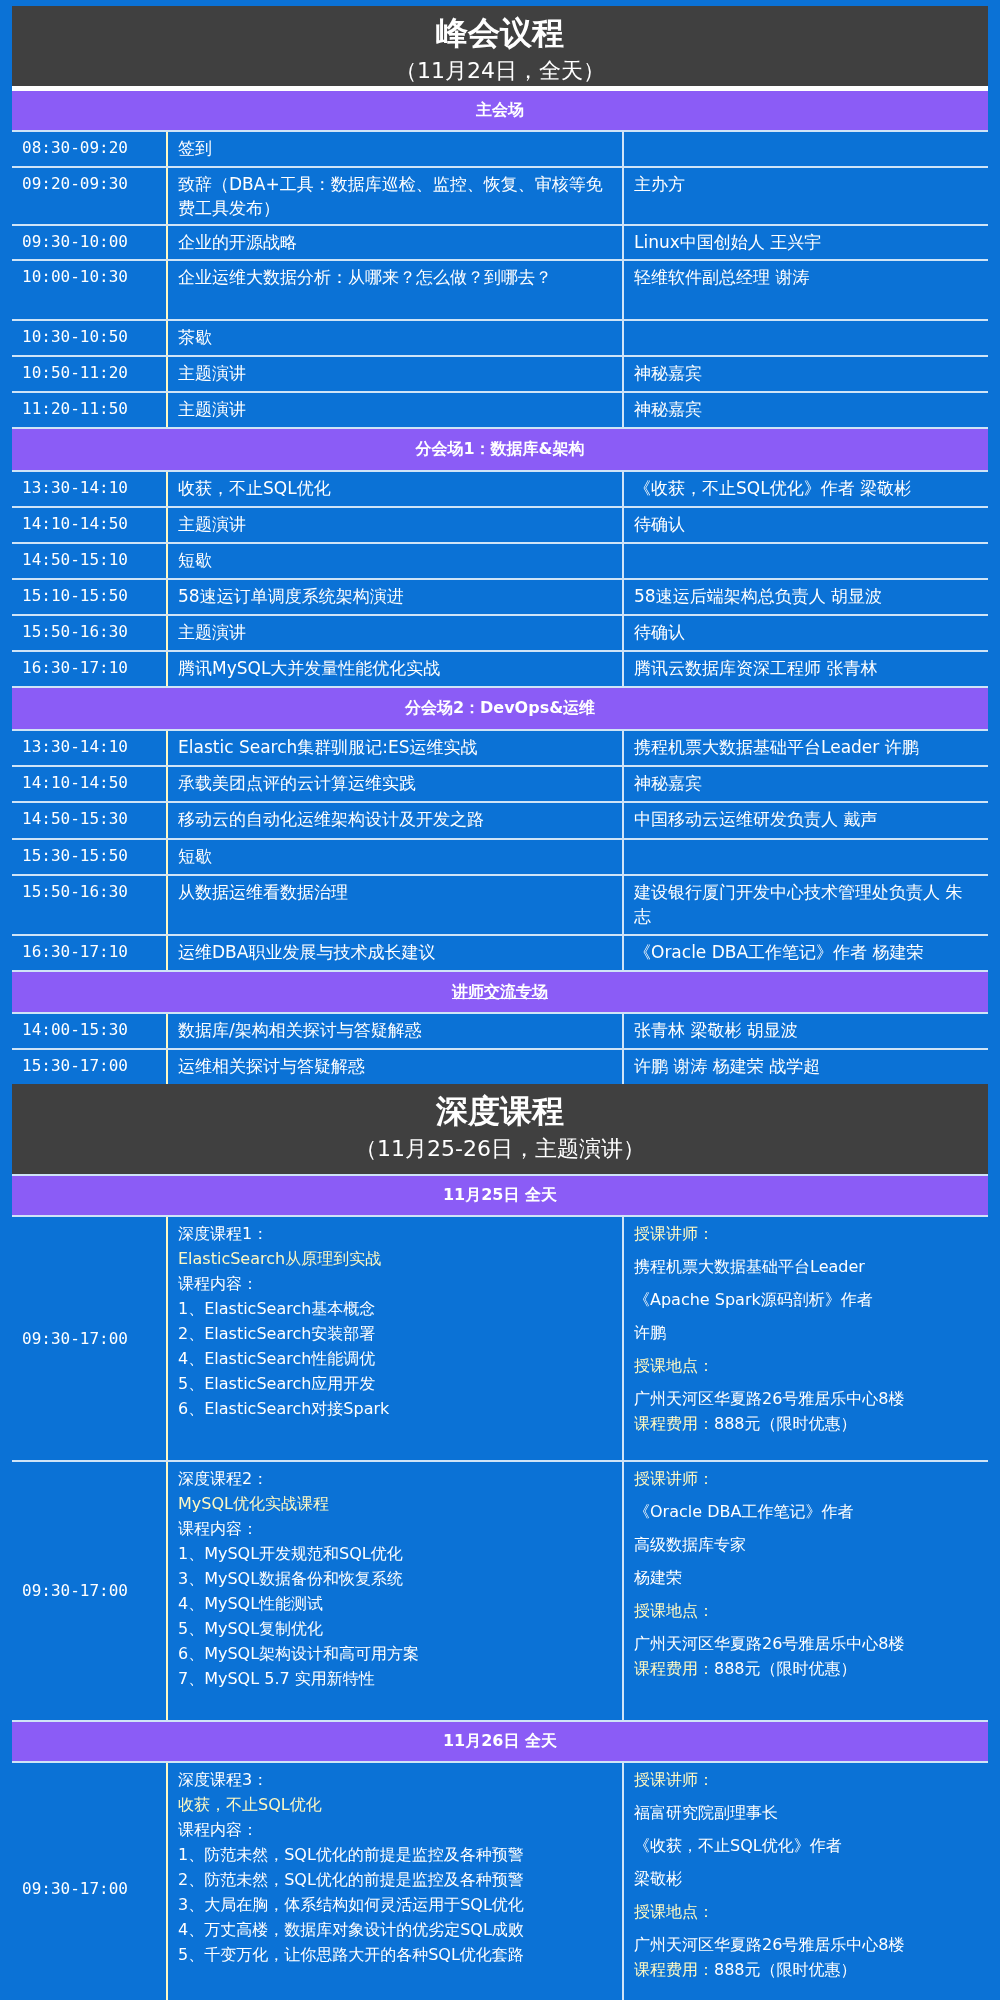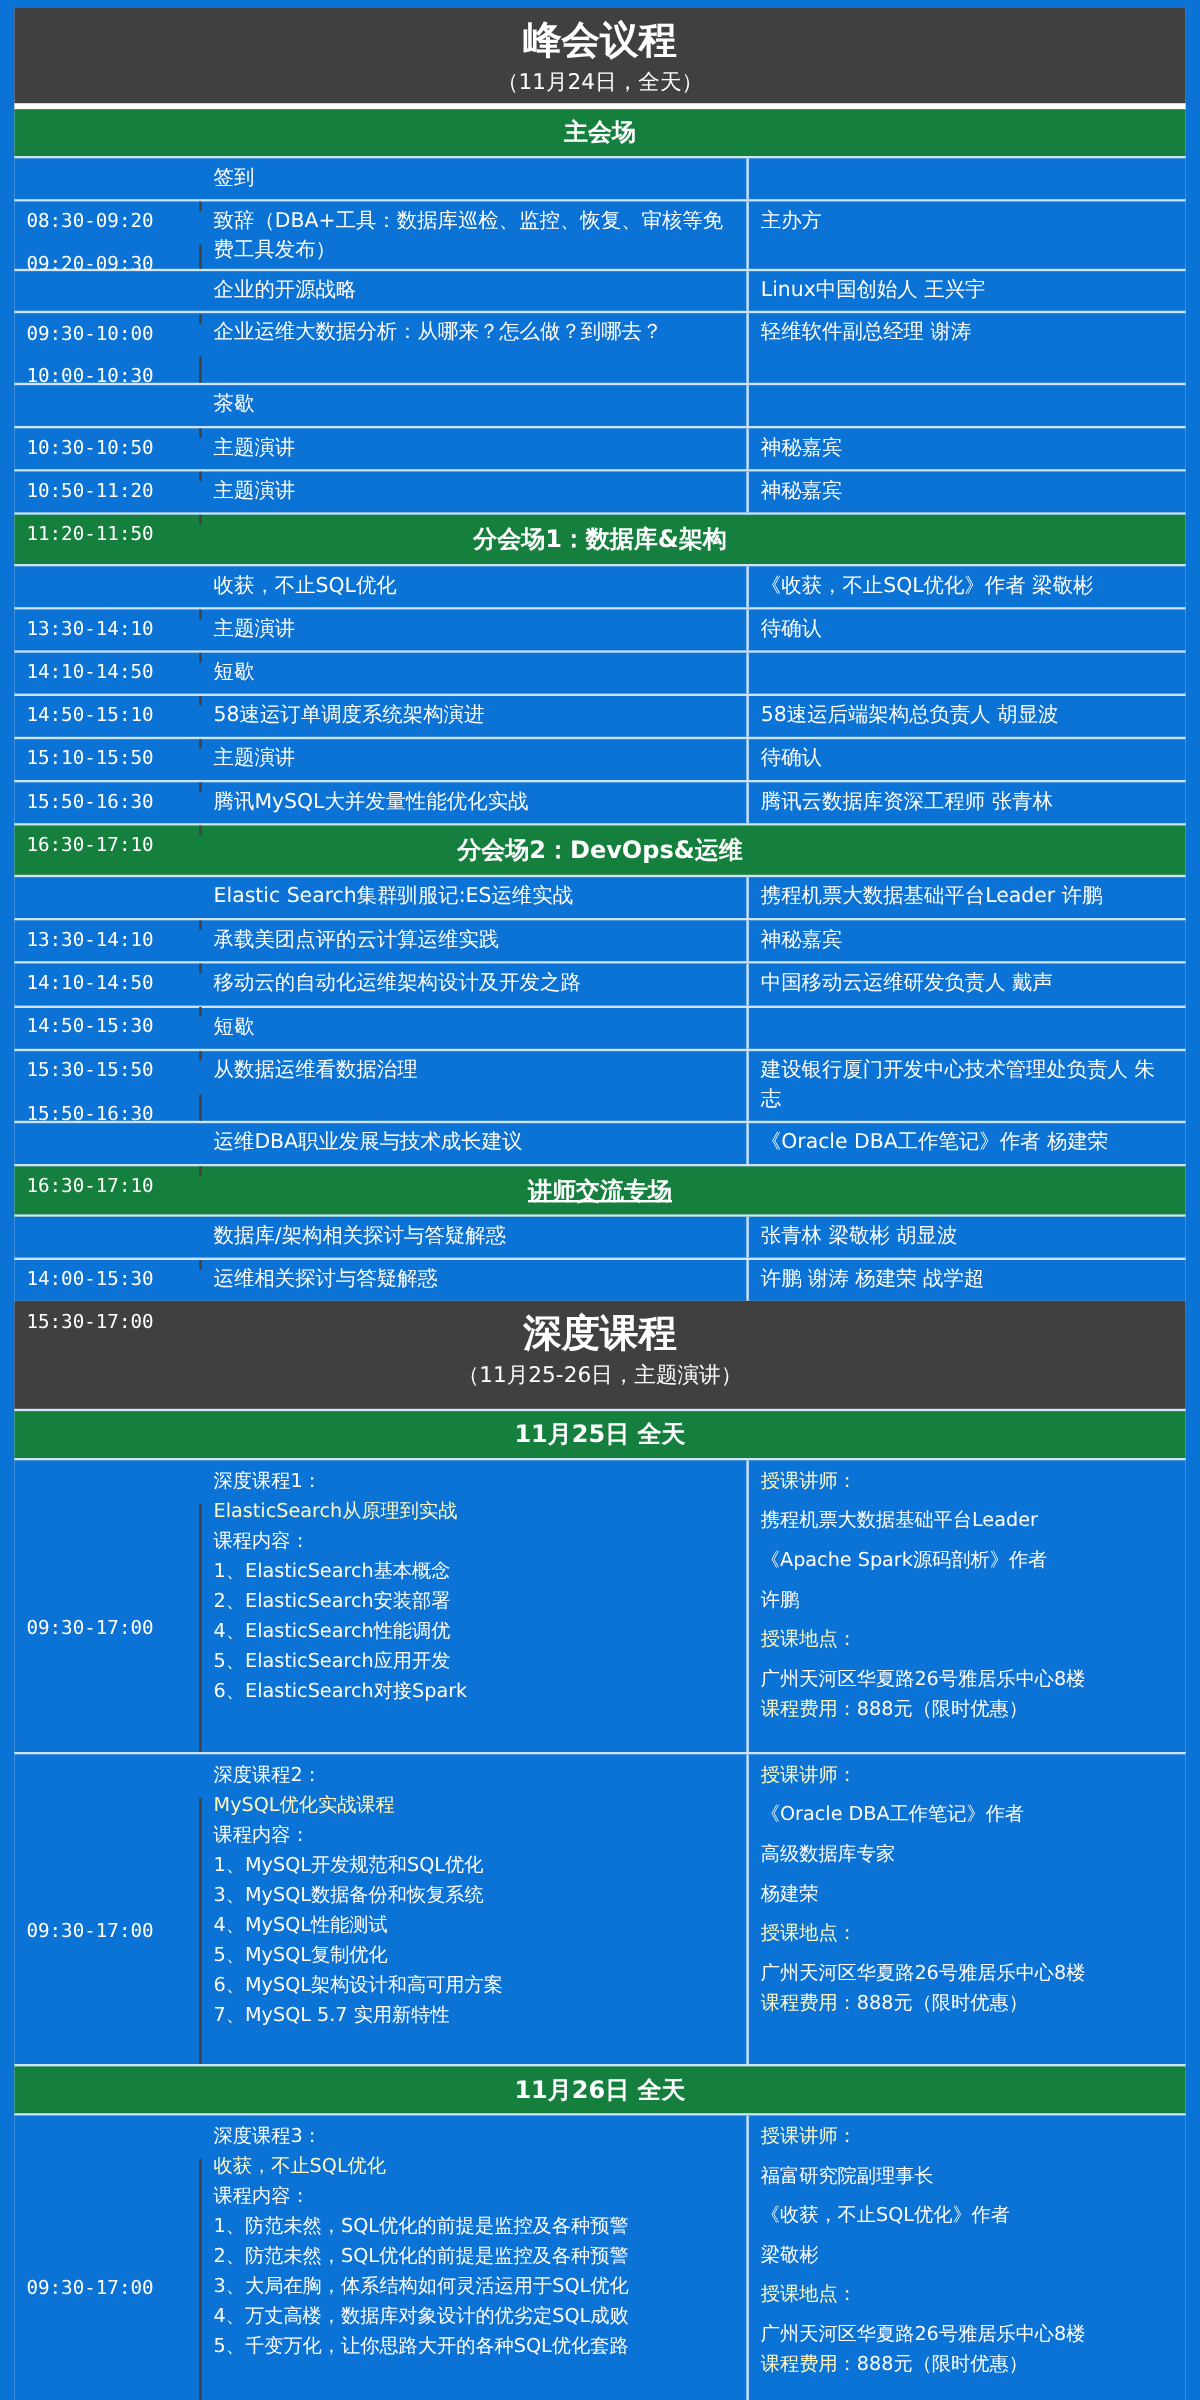--- a/index.html
+++ b/index.html
@@ -11,31 +11,31 @@
     }
     .page {
       position: absolute; left: 12px; top: 6px; width: 976px;
       background: #d9ecfb;
     }
     .hero {
       background: #404040; text-align: center; color: #fff;
       border-bottom: 5px solid #ffffff;
     }
     .hero .t { font-size: 32px; font-weight: bold; }
-    .hero .s { font-size: 18px; }
+    .hero .s { font-size: 22px; }
     .band {
-      background: #15803d; color: #fff; text-align: right;
-      font-size: 20px; font-weight: bold; border-bottom: 2px solid #cfe4f7;
+      background: #8b5cf6; color: #fff; text-align: right;
+      font-size: 16px; font-weight: bold; border-bottom: 2px solid #cfe4f7;
       display: flex; align-items: center; justify-content: center;
     }
     .row {
       display: flex; background: #0b72d6; border-bottom: 2px solid #cfe4f7;
     }
     .c1, .c2, .c3 { box-sizing: border-box; padding: 4px 10px; font-size: 17px; line-height: 24px; }
-    .c1 { width: 156px; border-right: 2px solid #404040; display: flex; align-items: flex-start; margin-top: 36px; }
+    .c1 { width: 156px; border-right: 2px solid #fef9c3; display: flex; align-items: flex-start; }
     .c2 { width: 456px; border-right: 2px solid #cfe4f7; }
     .c3 { width: 364px; padding-left: 10px; }
     .time { font-family: "DejaVu Sans Mono", "Liberation Mono", monospace; font-size: 16px; }
     .center-v { align-items: center !important; }
     .orange { color: #fef9c3; }
     .course .c2 div { line-height: 25px; font-size: 16px; }
     .course .c3 div.g { margin-bottom: 8px; }
     .course .c3 div { line-height: 25px; font-size: 16px; }
   </style>
 </head>

